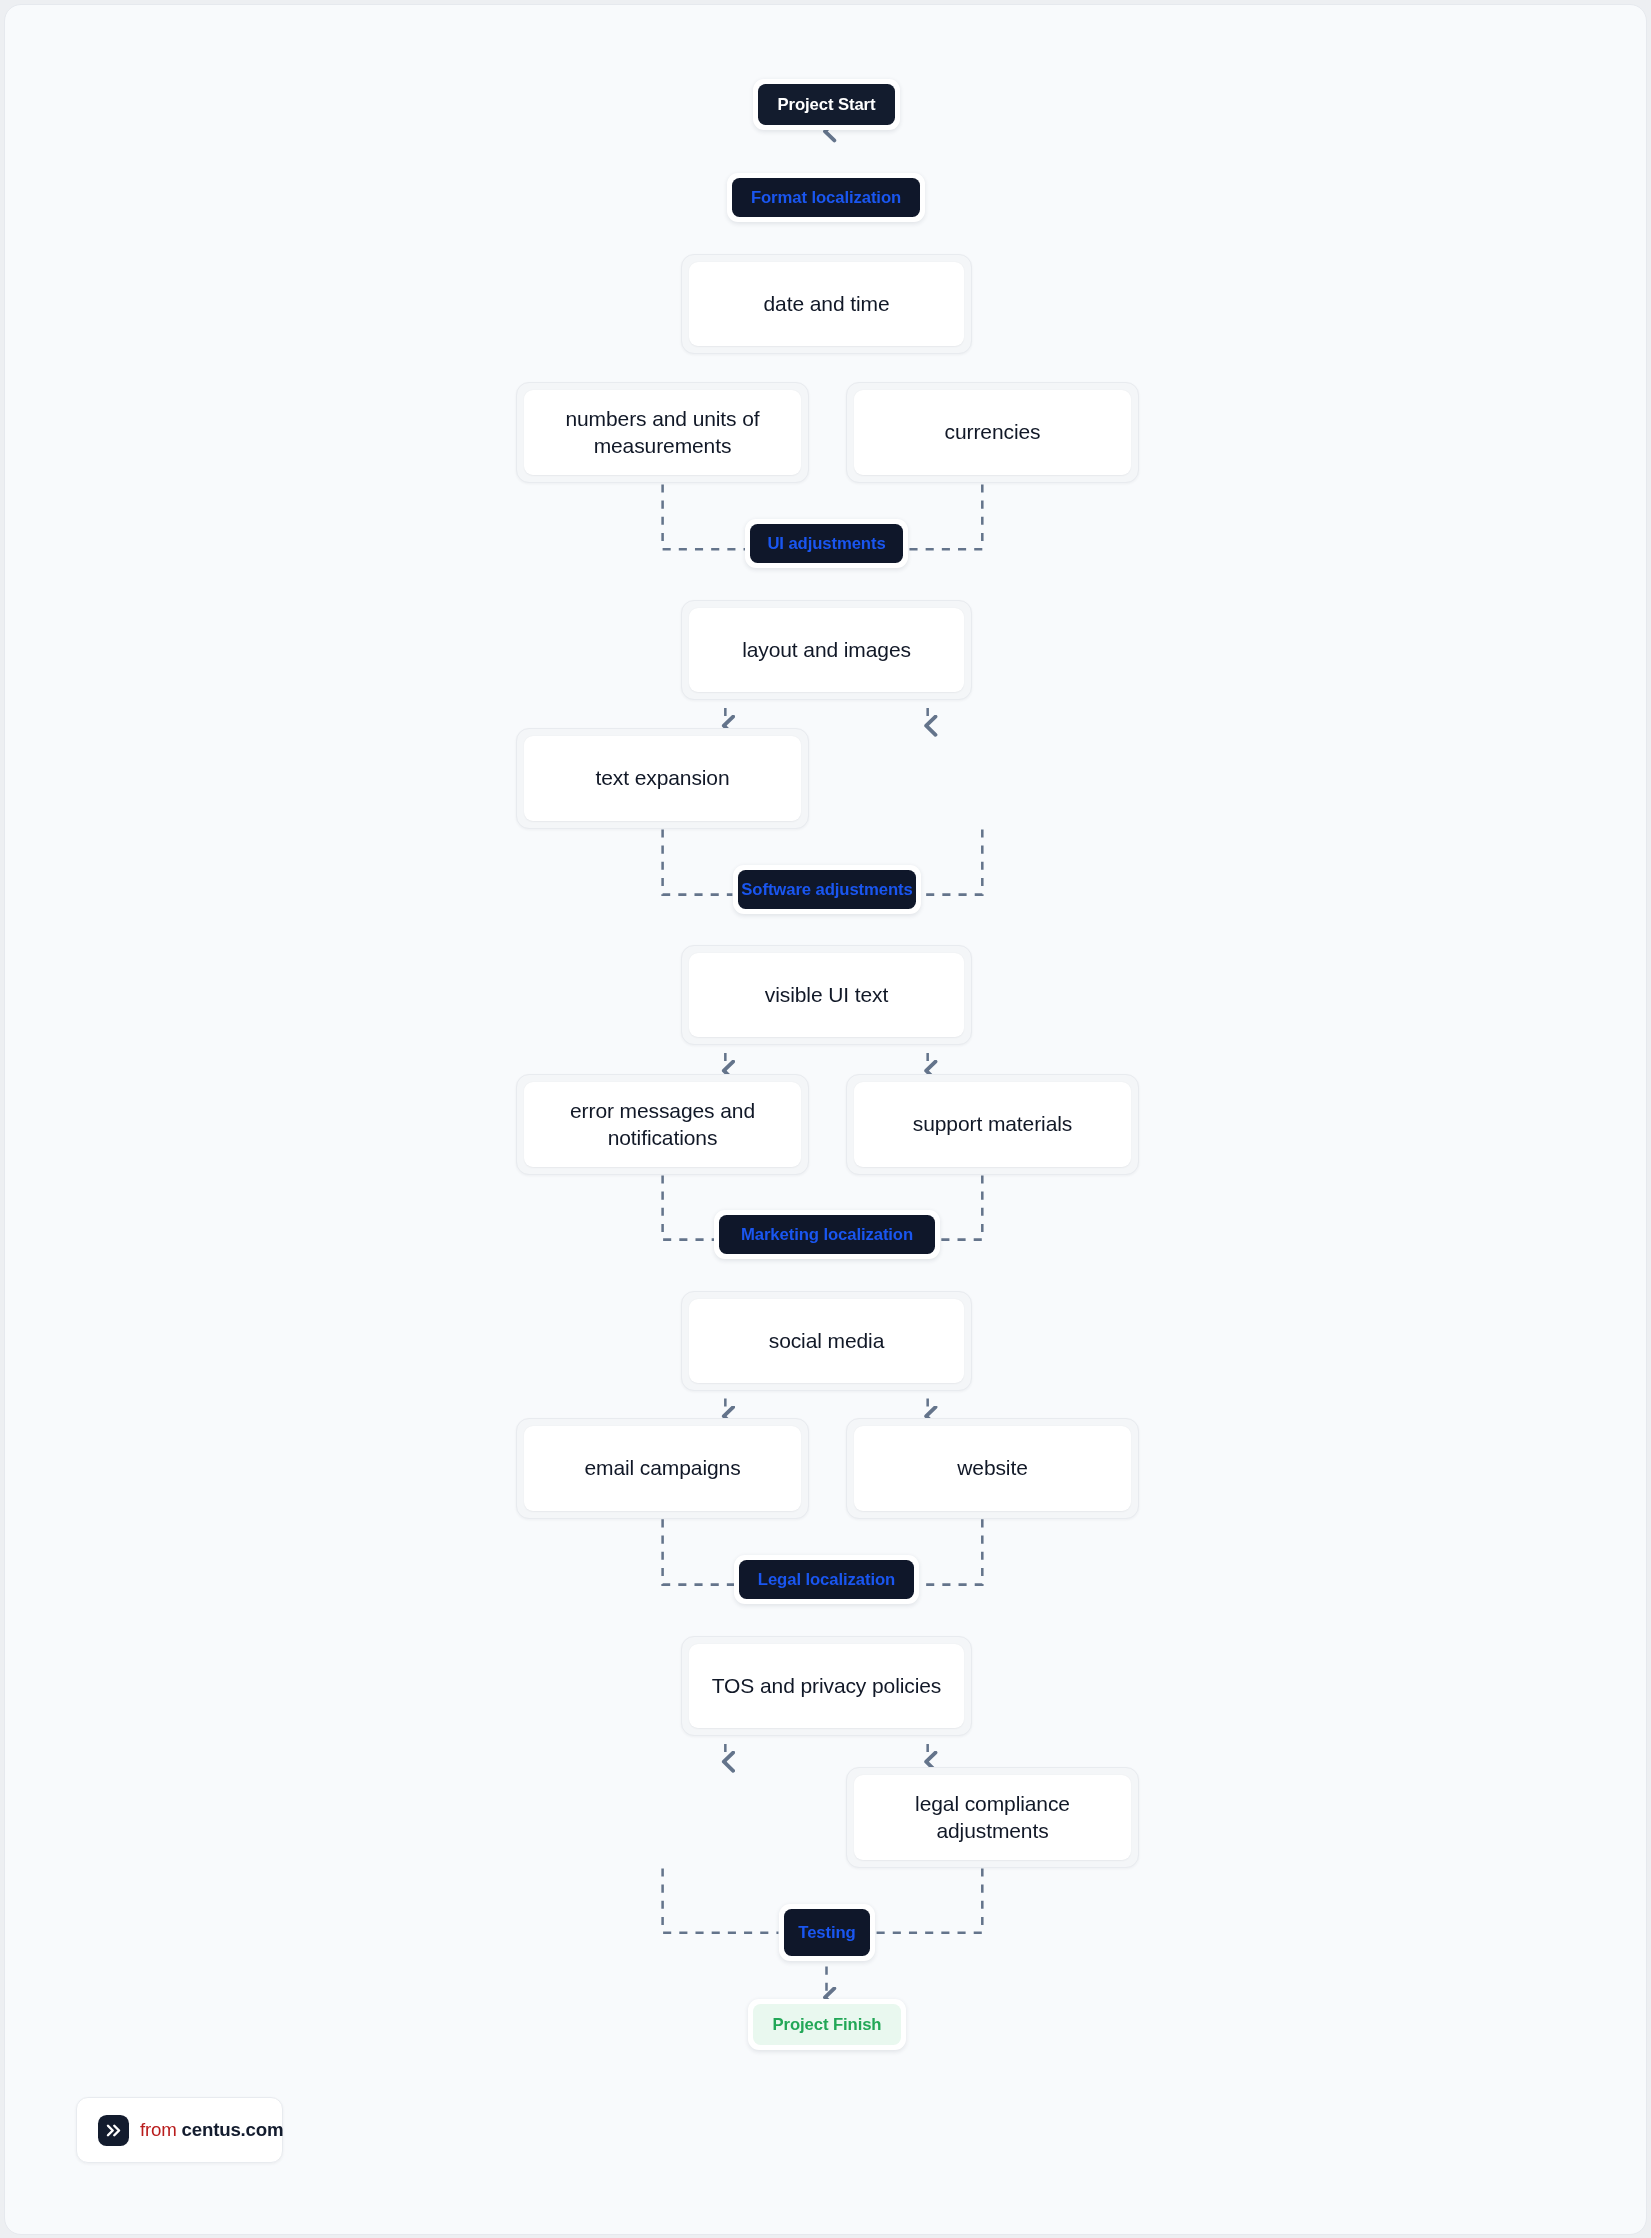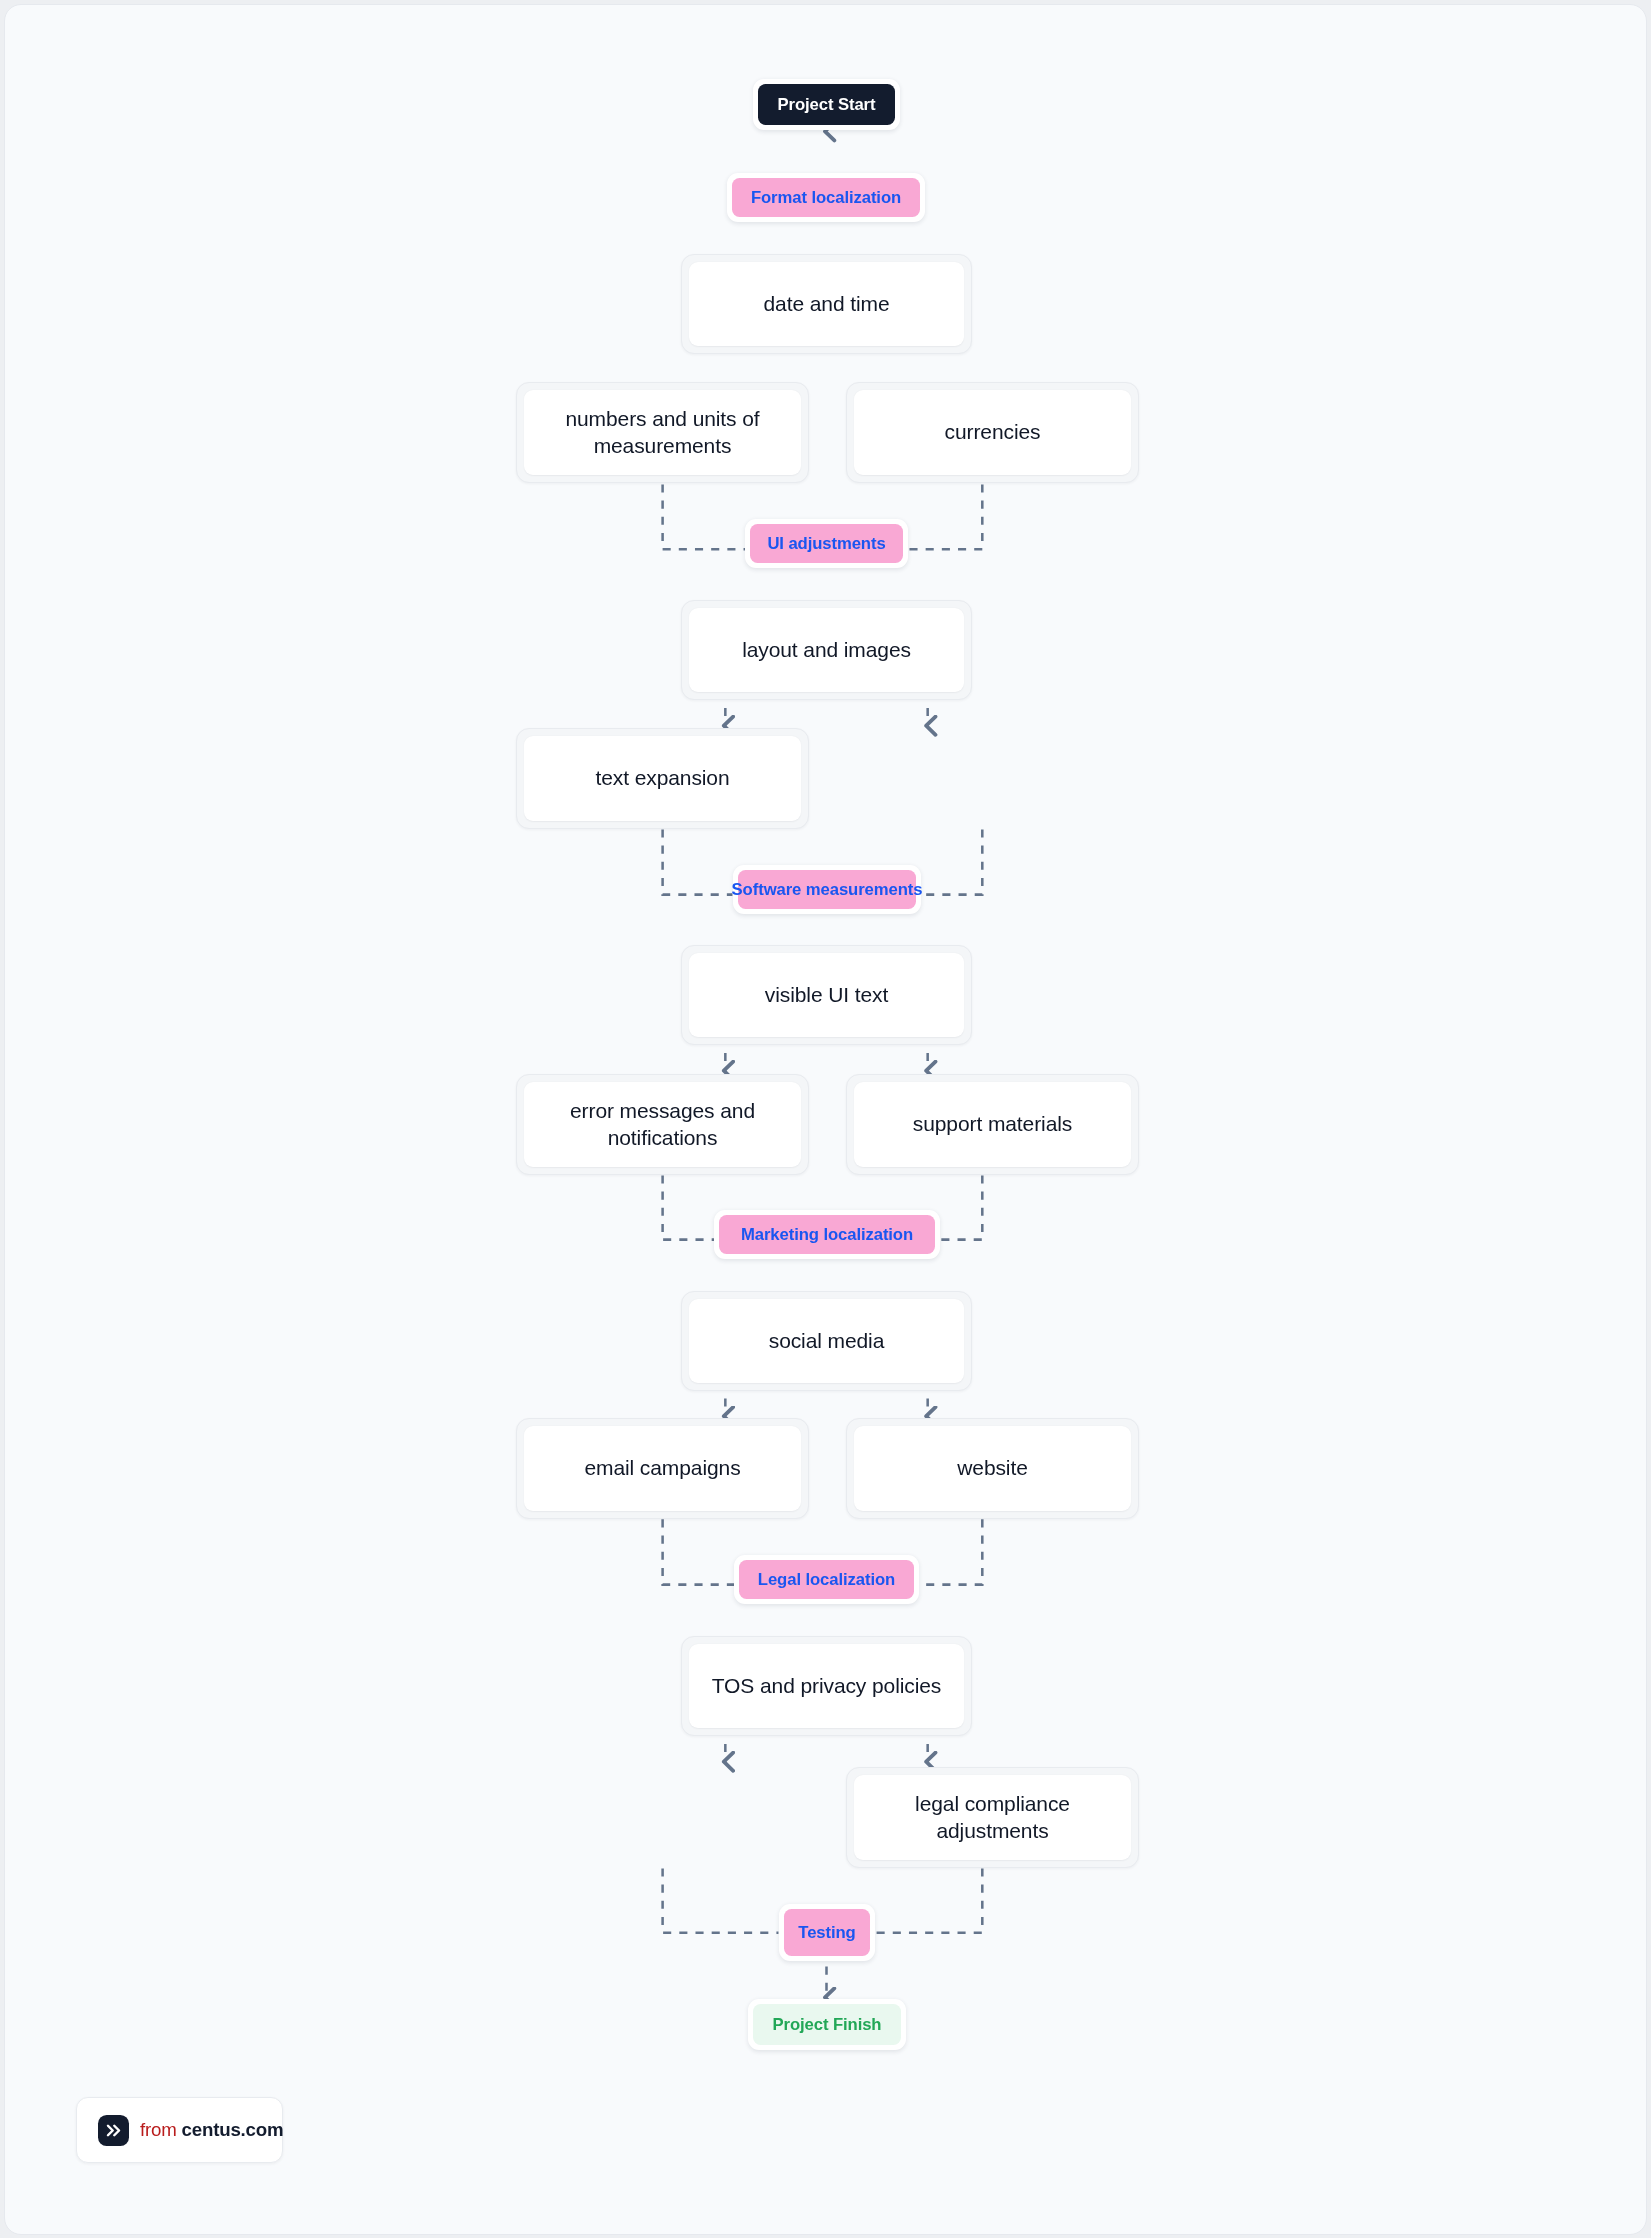--- a/index.html
+++ b/index.html
@@ -78,21 +78,21 @@
   .pill.finish > .pin { background:#E9F8EF; color:#22A757; }
 
   
   .chip {
     border-radius:11px;
     padding:4.6px;
     background:#FFFFFF;
     box-shadow:0 1.5px 4px rgba(30,41,59,.10);
   }
   .chip > .pin {
-    background:#f9a8d4;
+    background:#0f172a;
     border-radius:7.6px;
     width:100%; height:100%;
     display:flex; align-items:center; justify-content:center;
     font-size:16.7px;
     font-weight:700;
     color:#1A56F0;
     letter-spacing:-0.1px;
     white-space:nowrap;
   }
 
@@ -210,21 +210,21 @@
 
   <div class="node card" style="left:511px; top:723px; width:293px; height:101px;">
     <div class="inner">
       <span class="label">text expansion</span>
     </div>
   </div>
 
 
   <div class="node" style="left:728px; top:860px;">
     <div class="chip" style="width:188px; height:49px;">
-      <div class="pin">Software measurements</div>
+      <div class="pin">Software adjustments</div>
     </div>
   </div>
 
   <div class="node card" style="left:676px; top:940px; width:291px; height:100px;">
     <div class="inner">
       <span class="label">visible UI text</span>
     </div>
   </div>
 
   <div class="node card" style="left:511px; top:1069px; width:293px; height:101px;">

